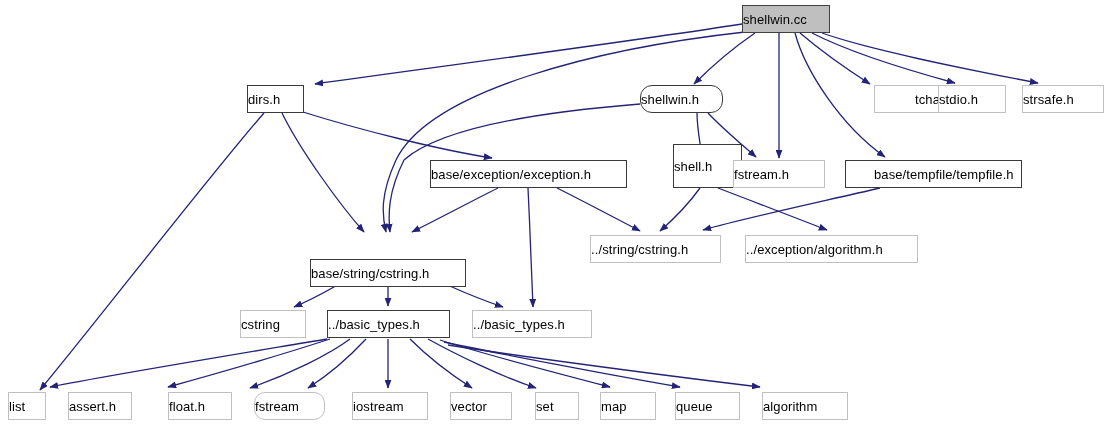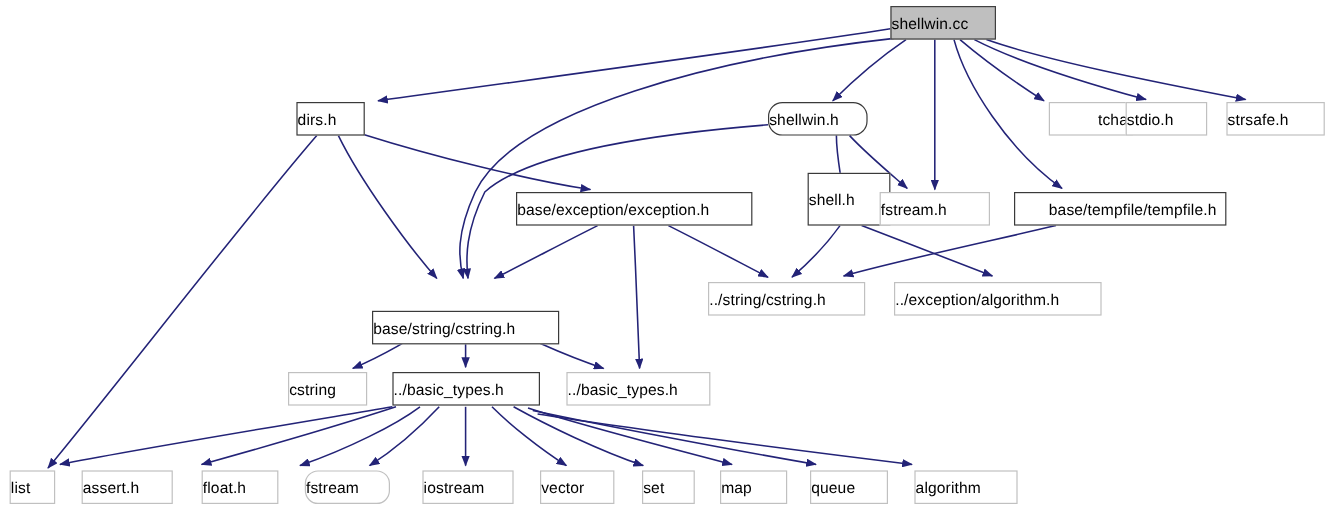--- a/index.html
+++ b/index.html
@@ -136,21 +136,21 @@
       </div>
       <div class="node bold" style="left: 327px; top: 310px; width: 123px; height: 28px;">
         <span>../basic_types.h</span>
       </div>
       <div class="node" style="left: 472px; top: 310px; width: 120px; height: 28px;">
         <span>../basic_types.h</span>
       </div>
       <div class="node" style="left: 8px; top: 392px; width: 38px; height: 28px;">
         <span>list</span>
       </div>
-      <div class="node" style="left: 68px; top: 392px; width: 76px; height: 28px;">
+      <div class="node" style="left: 68px; top: 392px; width: 64px; height: 28px;">
         <span>assert.h</span>
       </div>
       <div class="node" style="left: 168px; top: 392px; width: 64px; height: 28px;">
         <span>float.h</span>
       </div>
       <div class="node" style="left: 254px; top: 392px; width: 71px; height: 28px; border-radius: 11px;">
         <span>fstream</span>
       </div>
       <div class="node" style="left: 352px; top: 392px; width: 76px; height: 28px;">
         <span>iostream</span>

